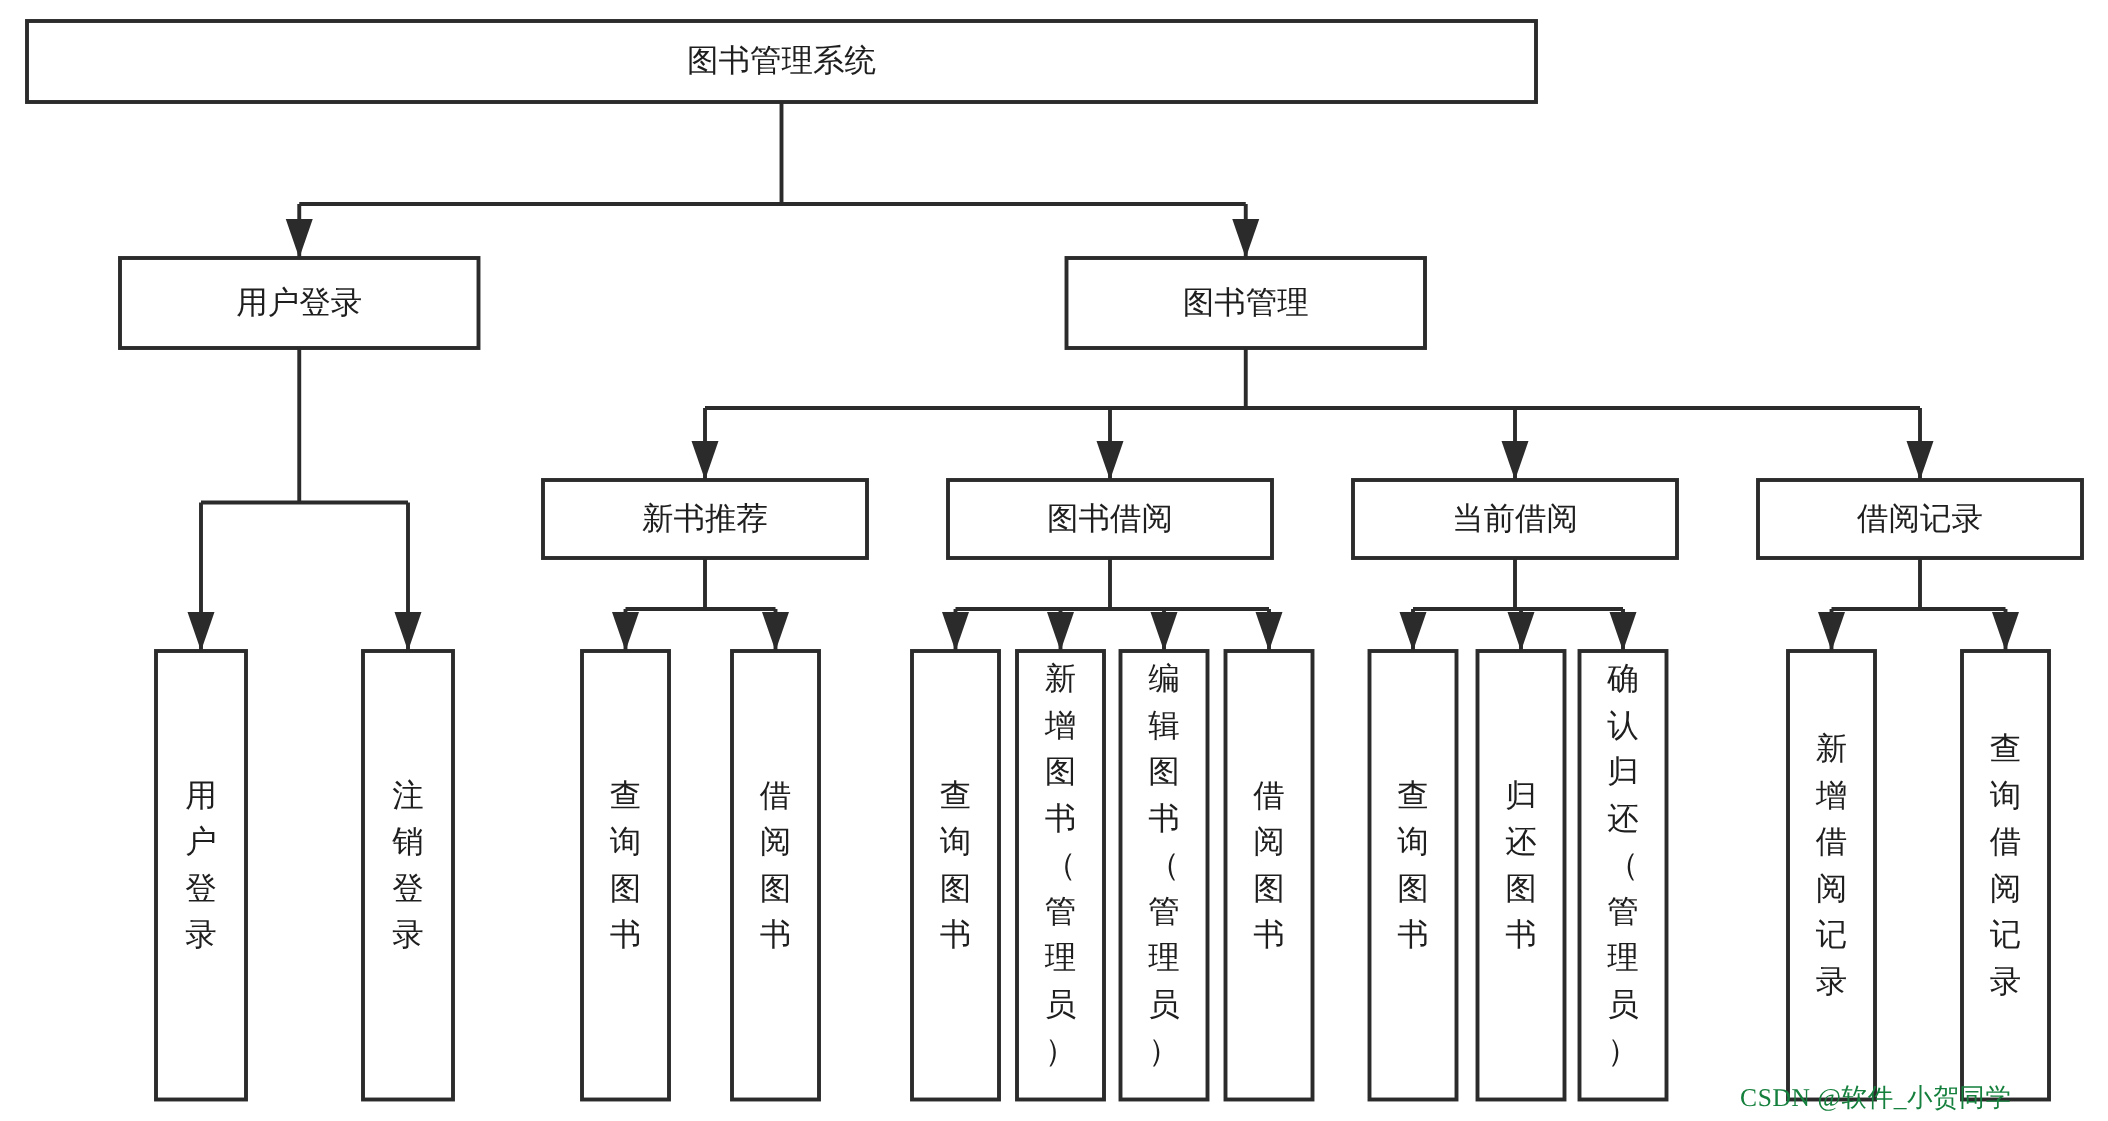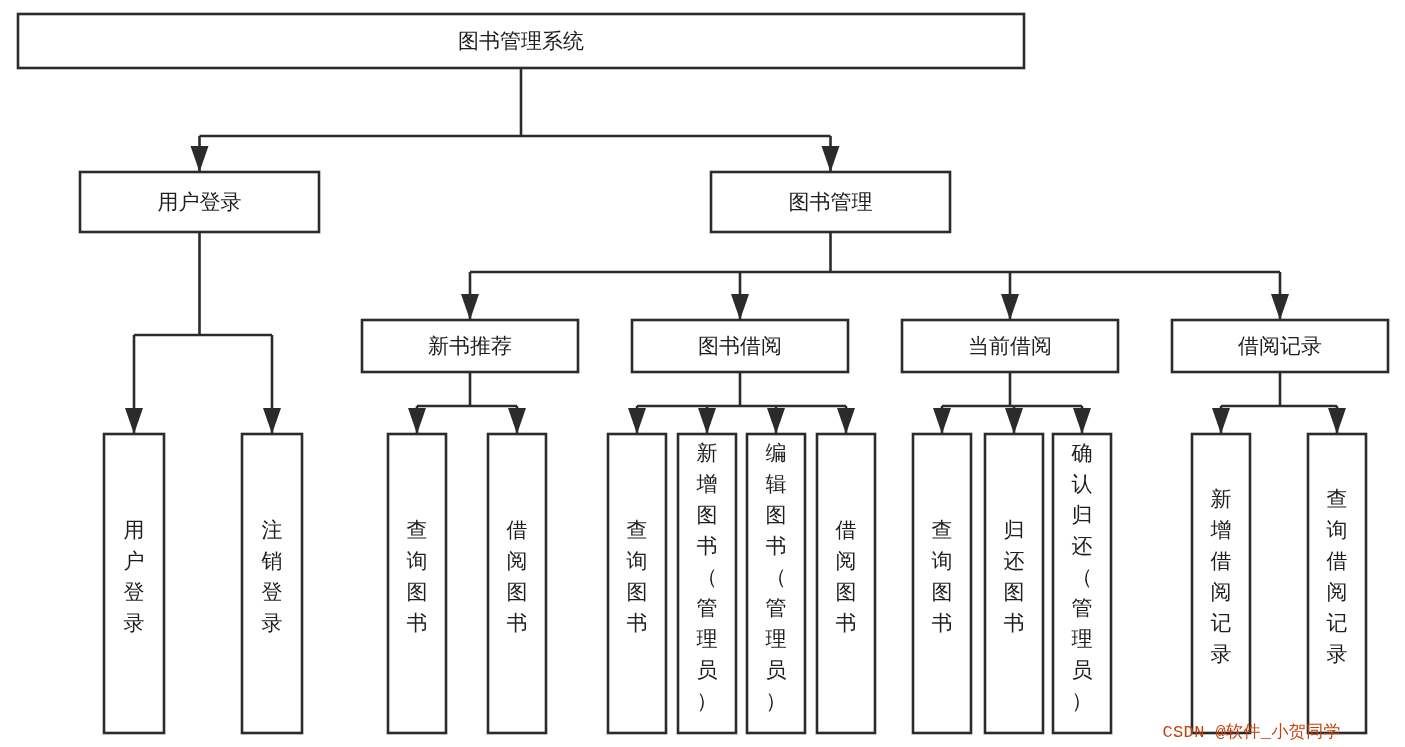--- a/index.html
+++ b/index.html
@@ -49,23 +49,23 @@
   .node-label-vertical {
     fill: #1e1e1e;
     font-family: "Liberation Sans", "DejaVu Sans", sans-serif;
     font-size: 21px;
     text-anchor: middle;
   }
   .watermark {
     position: absolute;
     right: 8px;
     bottom: 4px;
-    font-family: Liberation Mono, monospace;
+    font-family: Liberation Serif, serif;
     font-size: 17px;
-    color: #c2410c;
+    color: #15803d;
     letter-spacing: 0.4px;
     white-space: nowrap;
     user-select: none;
   }
 </style>
 </head>
 <body>
 
 <div id="diagram-root">
   <svg class="diagram-canvas" viewBox="0 0 1405 747" xmlns="http://www.w3.org/2000/svg">

